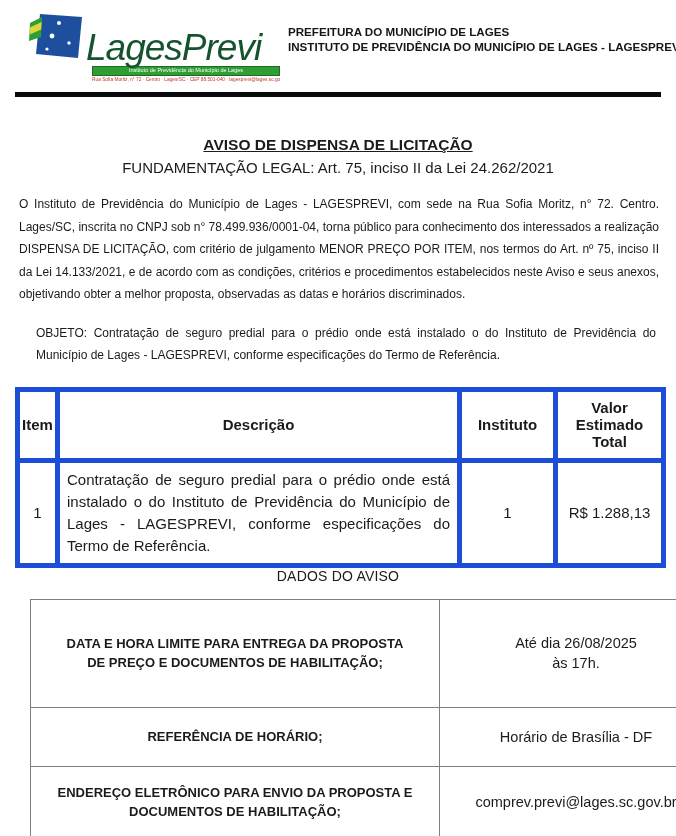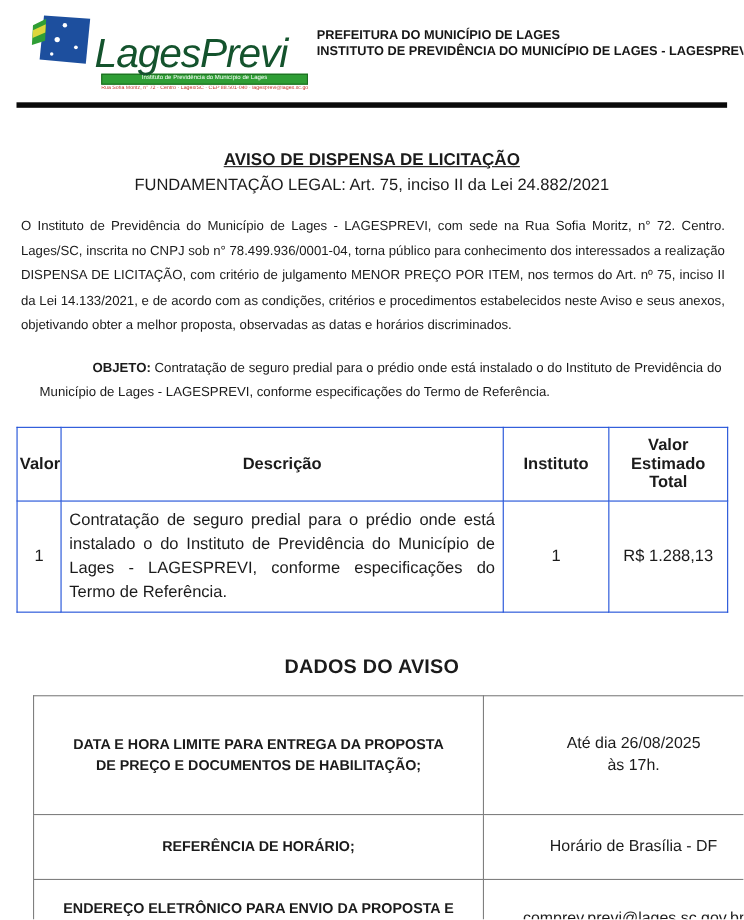--- a/index.html
+++ b/index.html
@@ -45,42 +45,42 @@
   
   .title-block{text-align:center;margin-top:39px;}
   .doc-title{font-size:15.5px;font-weight:bold;text-decoration:underline;}
   .doc-subtitle{font-size:15px;margin-top:5px;}
   
   .para{
     font-size:12px;line-height:22.5px;text-align:justify;
   }
   .intro{margin:17px 17px 0 19px;}
   .objeto{margin:16px 20px 0 36px;}
-  .b{font-weight:bold;margin-left:48px;}
+  .b{font-weight:normal;}
   
   table{border-collapse:collapse;}
   .items-table{margin:20px 0 0 15px;width:646px;table-layout:fixed;}
   .items-table th,.items-table td{
-    border:1px solid #1d4ed8;
+    border:5px solid #1d4ed8;
     font-size:15px;vertical-align:middle;
   }
   .items-table th{font-weight:bold;text-align:center;padding:4px 2px;}
   .col-item{width:40px;}
   .col-desc{width:402px;}
   .col-qtd{width:96px;}
   .col-valor{width:108px;}
   .items-table .hdr-row th{height:58px;}
   .th-valor{padding:4px 16px;}
   .items-table .body-row td{height:94px;}
   .cell-center{text-align:center;}
   .cell-desc{text-align:justify;padding:3px 7px;line-height:22px;}
   
   .dados-title{
-    text-align:center;font-weight:bold;font-size:18px;
-    margin-top:39px;letter-spacing:.2px;
+    text-align:center;font-weight:normal;font-size:14px;
+    letter-spacing:.2px;
   }
   .dados-table{margin:15px 0 0 30px;width:616px;table-layout:fixed;}
   .dados-table td{border:1px solid #7f7f7f;vertical-align:middle;}
   .dados-label{
     width:356px;font-weight:bold;font-size:13px;line-height:19px;
     text-align:center;padding:6px 26px;
   }
   .dados-value{
     width:260px;font-size:14.5px;line-height:20px;
     text-align:center;white-space:pre-line;padding:4px 6px;
@@ -118,37 +118,37 @@
     <div class="org-text">
       <div>PREFEITURA DO MUNICÍPIO DE LAGES</div>
       <div>INSTITUTO DE PREVIDÊNCIA DO MUNICÍPIO DE LAGES - LAGESPREVI</div>
     </div>
   </div>
 
   <div class="rule"></div>
 
   <div class="title-block">
     <div class="doc-title">AVISO DE DISPENSA DE LICITAÇÃO</div>
-    <div class="doc-subtitle">FUNDAMENTAÇÃO LEGAL: Art. 75, inciso II da Lei 24.882/2021</div>
+    <div class="doc-subtitle">FUNDAMENTAÇÃO LEGAL: Art. 75, inciso II da Lei 24.262/2021</div>
   </div>
 
   <p class="para intro">O Instituto de Previdência do Município de Lages - LAGESPREVI, com sede na Rua Sofia Moritz, n° 72. Centro. Lages/SC, inscrita no CNPJ sob n° 78.499.936/0001-04, torna público para conhecimento dos interessados a realização DISPENSA DE LICITAÇÃO, com critério de julgamento MENOR PREÇO POR ITEM, nos termos do Art. nº 75, inciso II da Lei 14.133/2021, e de acordo com as condições, critérios e procedimentos estabelecidos neste Aviso e seus anexos, objetivando obter a melhor proposta, observadas as datas e horários discriminados.</p>
 
   <p class="para objeto"><span class="b">OBJETO:</span><span> Contratação de seguro predial para o prédio onde está instalado o do Instituto de Previdência do Município de Lages - LAGESPREVI, conforme especificações do Termo de Referência.</span></p>
 
   <table class="items-table">
     <colgroup>
       <col class="col-item">
         <col class="col-desc">
         <col class="col-qtd">
         <col class="col-valor">
     </colgroup>
     <tbody>
         <tr class="hdr-row">
-      <th>Valor</th>
+      <th>Item</th>
       <th>Descrição</th>
       <th>Instituto</th>
       <th class="th-valor">Valor Estimado Total</th>
     </tr>
     <tr class="body-row">
       <td class="cell-center">1</td>
       <td class="cell-desc">Contratação de seguro predial para o prédio onde está instalado o do Instituto de Previdência do Município de Lages - LAGESPREVI, conforme especificações do Termo de Referência.</td>
       <td class="cell-center">1</td>
       <td class="cell-center">R$ 1.288,13</td>
     </tr>

